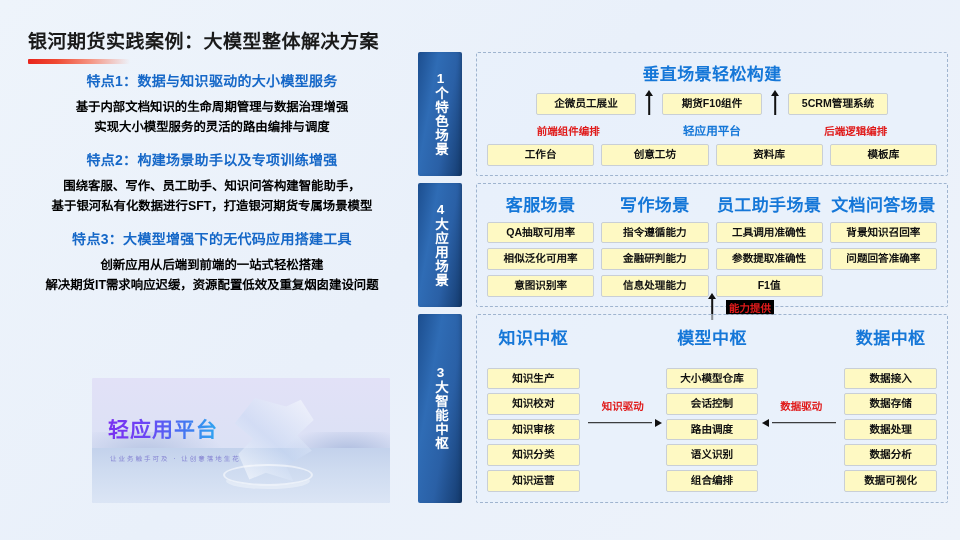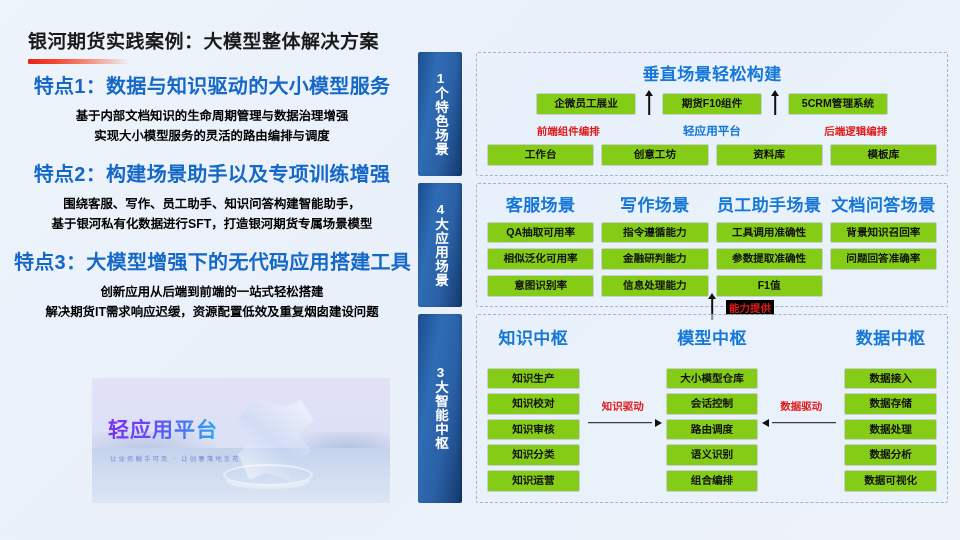--- a/index.html
+++ b/index.html
@@ -22,21 +22,21 @@
   }
   #title-rule {
     margin-top: 6px; height: 5px; width: 102px; border-radius: 1px;
     background: linear-gradient(90deg, #e8241c 0%, #ef4a33 28%, #f5917f 60%, rgba(238,243,250,0) 100%);
   }
 
   
   #left-col { position: absolute; left: 14px; top: 70px; width: 396px; }
   .feature { text-align: center; margin-bottom: 11px; }
   .feature-title {
-    font-size: 20px; font-weight: bold; color: #1668c8;
+    font-size: 14px; font-weight: bold; color: #1668c8;
     letter-spacing: 0.3px; margin-bottom: 7px; white-space: nowrap;
   }
   .feature-line {
     font-size: 12.4px; font-weight: bold; color: #000000;
     line-height: 1.65; white-space: nowrap;
   }
 
   
   #banner {
     position: absolute; left: 92px; top: 378px; width: 298px; height: 125px;
@@ -102,21 +102,21 @@
     flex: 1; margin-left: 14px; border: 1.4px dashed #9fb4cf;
     border-radius: 2px; background: rgba(232,240,251,0.55);
     padding: 7px 10px 9px 10px; position: relative;
   }
 
   .grp-title {
     font-size: 17px; font-weight: bold; color: #1577d8;
     text-align: center; letter-spacing: 0.4px; white-space: nowrap;
   }
   .cell {
-    background: #84cc16; border: 1px solid #c9cfd6; border-radius: 2px;
+    background: #fef9c3; border: 1px solid #c9cfd6; border-radius: 2px;
     font-size: 10.6px; font-weight: bold; color: #111111;
     text-align: center; padding: 4px 2px; white-space: nowrap;
     line-height: 1.1;
   }
   .red-lbl { color: #e01b1b; font-size: 10.5px; font-weight: bold; white-space: nowrap; }
   .blue-lbl { color: #1577d8; font-size: 11.6px; font-weight: bold; white-space: nowrap; }
 
   
   #sec1-body { padding-bottom: 9px; }
   #sec1-heading { margin-bottom: 6px; }

